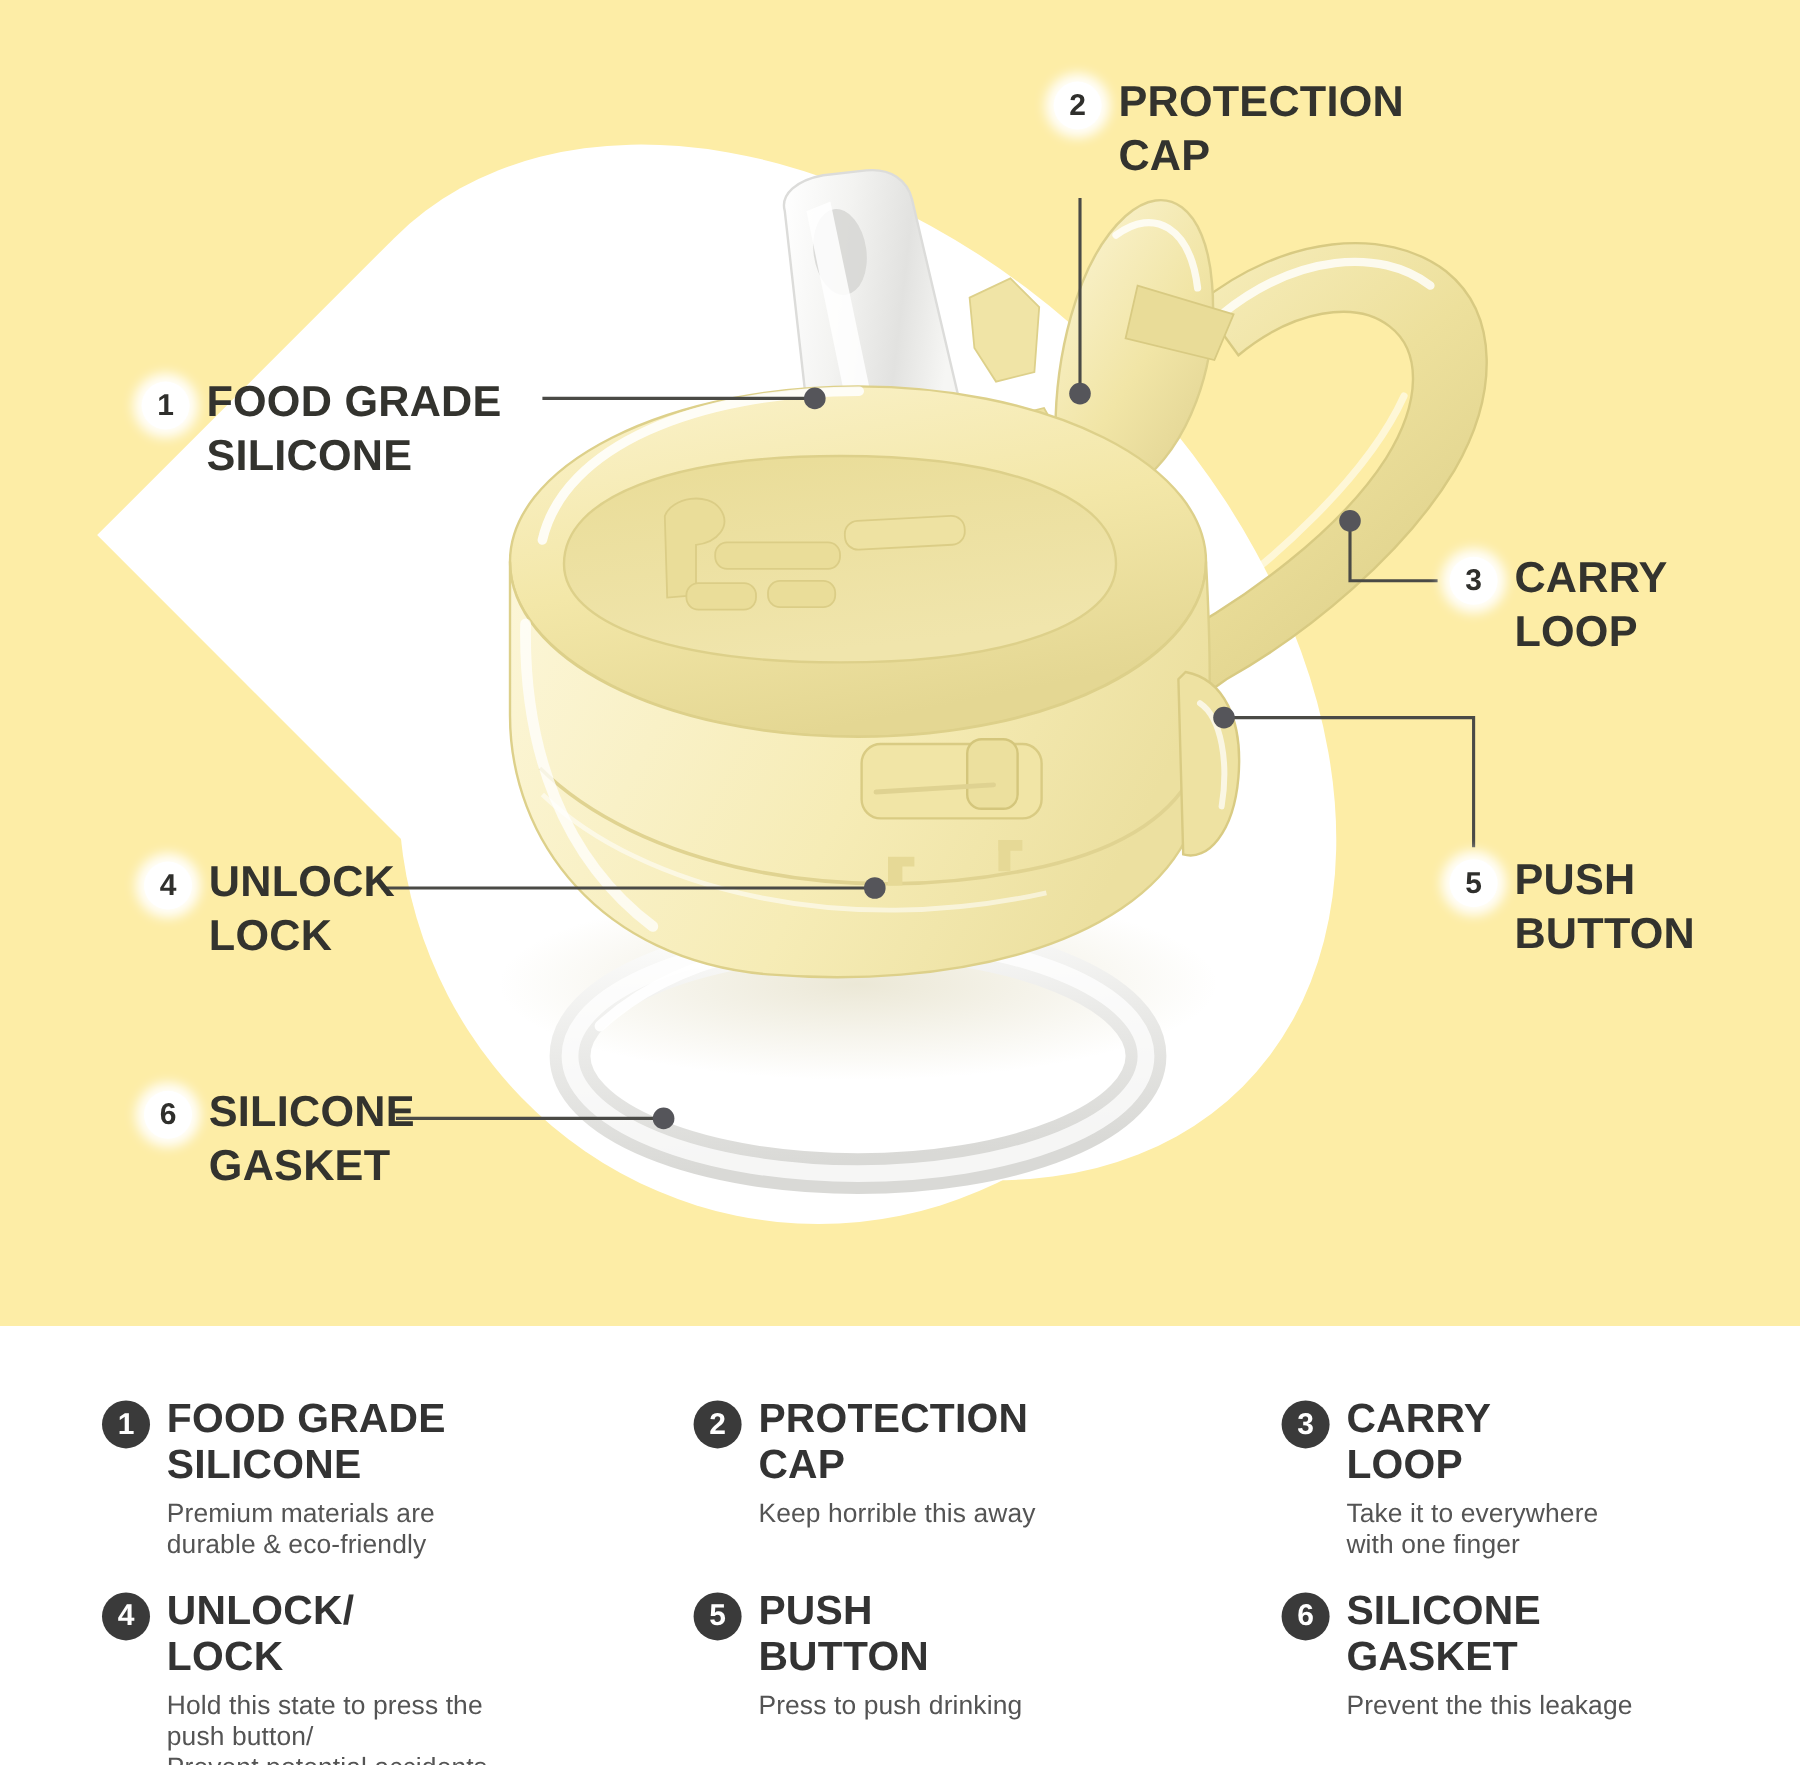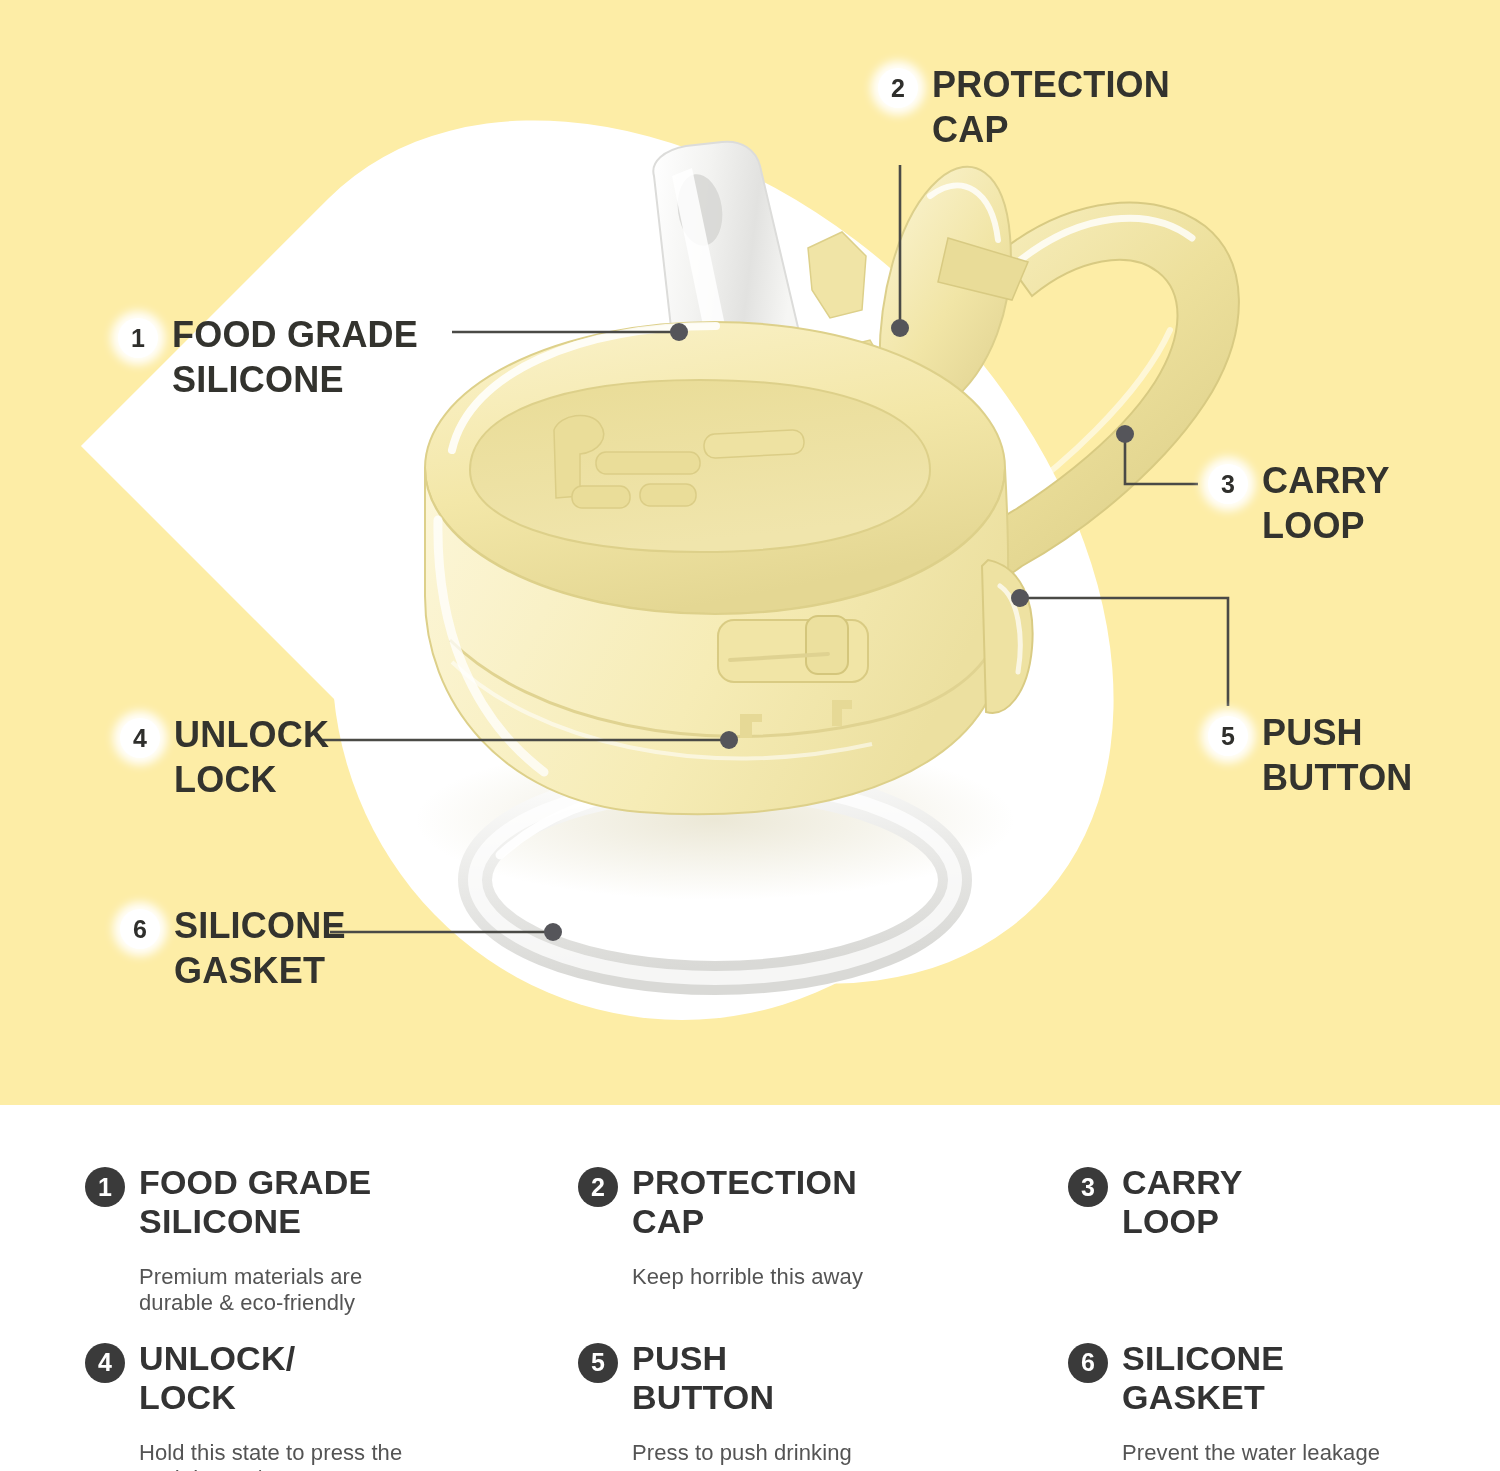--- a/index.html
+++ b/index.html
@@ -76,21 +76,21 @@
     font-size:25px; font-weight:bold;
     display:flex; align-items:center; justify-content:center;
     margin-top:4px;
   }
   .legend-body { padding-top:0; }
   .legend-title {
     font-size:34px; font-weight:bold; color:#333333;
     line-height:1.16; white-space:pre-line; letter-spacing:0.2px;
   }
   .legend-desc {
-    margin-top:22px; font-size:22px; color:#545454;
+    margin-top:6px; font-size:22px; color:#545454;
     line-height:1.2; white-space:pre-line; letter-spacing:0.1px;
   }
 </style>
 </head>
 <body>
 
 <div id="page">
 
   <div id="hero">
 
@@ -340,20 +340,22 @@
 CAP</div>
           <div class="legend-desc">Keep horrible this away</div>
         </div>
       </div>
 
       <div class="legend-item">
         <div class="badge-dark">3</div>
         <div class="legend-body">
           <div class="legend-title">CARRY
 LOOP</div>
+          <div class="legend-desc">Take it to everywhere
+with one finger</div>
         </div>
       </div>
 
       <div class="legend-item">
         <div class="badge-dark">4</div>
         <div class="legend-body">
           <div class="legend-title">UNLOCK/
 LOCK</div>
           <div class="legend-desc">Hold this state to press the
 push button/
@@ -368,20 +370,20 @@
 BUTTON</div>
           <div class="legend-desc">Press to push drinking</div>
         </div>
       </div>
 
       <div class="legend-item">
         <div class="badge-dark">6</div>
         <div class="legend-body">
           <div class="legend-title">SILICONE
 GASKET</div>
-          <div class="legend-desc">Prevent the water leakage</div>
+          <div class="legend-desc">Prevent the this leakage</div>
         </div>
       </div>
 
     </div>
   </div>
 
 </div>
 
 </body></html>

